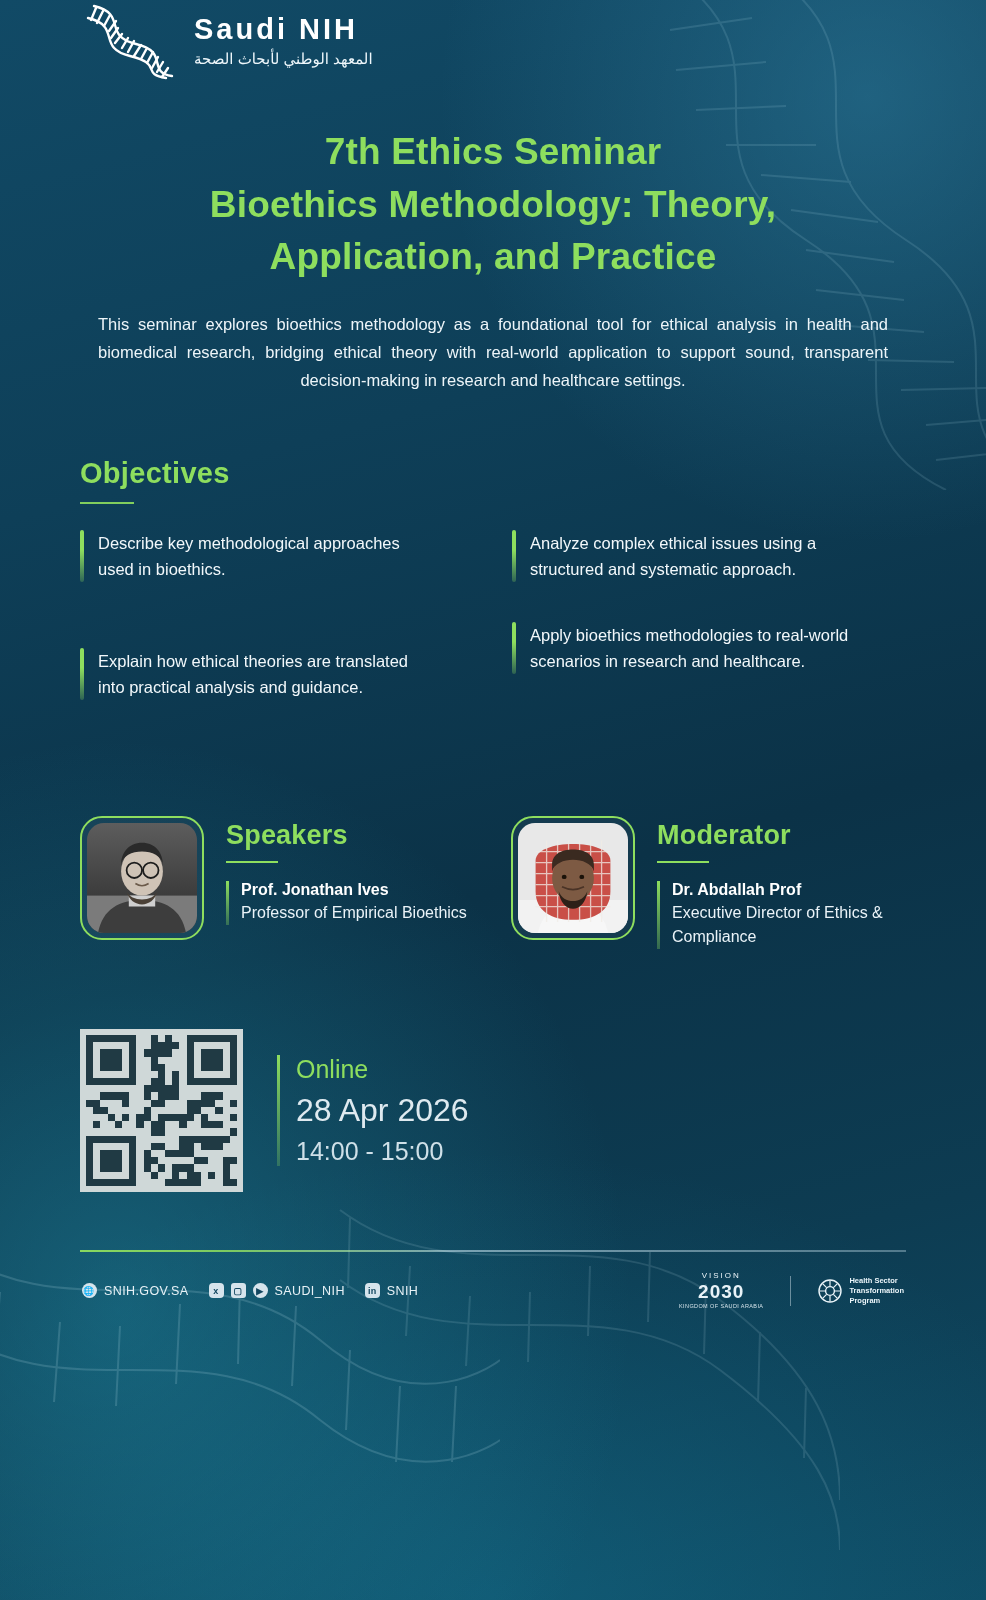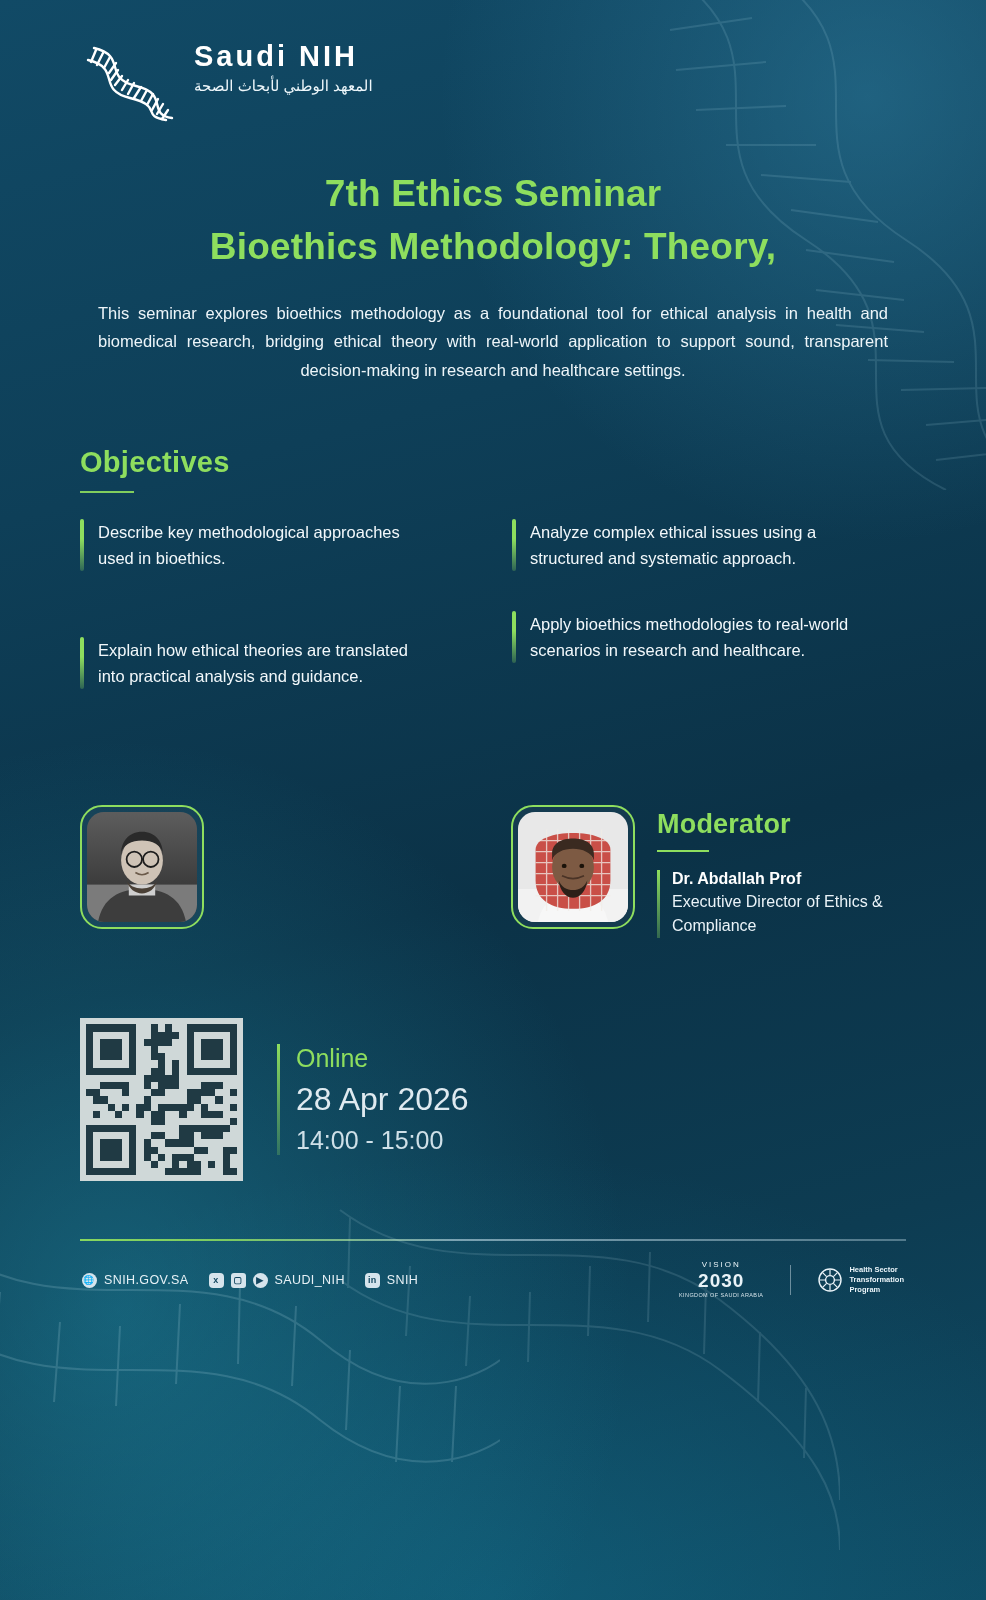--- a/index.html
+++ b/index.html
@@ -27,22 +27,22 @@
     opacity: 0.13;
     pointer-events: none;
   }
   .helix svg { display: block; }
 
   .inner { position: relative; z-index: 5; padding: 0 72px; }
 
   
   .logo-row {
     display: flex;
+    align-items: center;
     gap: 18px;
-    padding-top: 42px;
     padding-left: 12px;
   }
   .logo-mark { width: 92px; height: 80px; flex: 0 0 auto; }
   .logo-text { line-height: 1; }
   .logo-en {
     font-size: 29px;
     font-weight: bold;
     letter-spacing: 3px;
     color: #ffffff;
   }
@@ -285,20 +285,21 @@
       <div class="logo-text">
         <div class="logo-en">Saudi NIH</div>
         <div class="logo-ar">المعهد الوطني لأبحاث الصحة</div>
       </div>
     </div>
 
     <div class="title-block">
       <div class="title">
         <div>7th Ethics Seminar</div>
         <div>Bioethics Methodology: Theory,</div>
+        <div>Application, and Practice</div>
       </div>
       <p class="intro">This seminar explores bioethics methodology as a foundational tool for ethical analysis in health and biomedical research, bridging ethical theory with real-world application to support sound, transparent decision-making in research and healthcare settings.</p>
     </div>
 
     <div class="section">
       <div class="section-head">Objectives</div>
       <div class="rule"></div>
 
       <div class="obj-grid">
         <div class="col-left">
@@ -346,20 +347,31 @@
               <ellipse cx="50" cy="44" rx="19" ry="22" fill="#cfc3b6"></ellipse>
               <path d="M31 38 C33 22 67 22 69 38 C69 27 62 18 50 18 C38 18 31 27 31 38 Z" fill="#2a2a2a"></path>
               <path d="M36 62 C40 72 60 72 64 62 C62 70 56 74 50 74 C44 74 38 70 36 62 Z" fill="#4a4036"></path>
               <circle cx="43" cy="43" r="7" fill="none" stroke="#1d1d1d" stroke-width="1.6"></circle>
               <circle cx="58" cy="43" r="7" fill="none" stroke="#1d1d1d" stroke-width="1.6"></circle>
               <path d="M50 43 h1" stroke="#1d1d1d" stroke-width="1.6"></path>
               <path d="M44 55 q6 4 12 0" stroke="#6b5a4a" stroke-width="1.4" fill="none"></path>
             </svg>
           </div>
         </div>
+        <div class="person-right">
+          <div class="role">Speakers</div>
+          <div class="role-rule"></div>
+          <div class="name-row">
+            <div class="name-bar"></div>
+            <div>
+              <div class="pname">Prof. Jonathan Ives</div>
+              <div class="ptitle">Professor of Empirical Bioethics</div>
+            </div>
+          </div>
+        </div>
       </div>
 
       <div class="person">
         <div class="photo-frame">
           <div class="photo">
             <svg viewBox="0 0 100 100" width="100%" height="100%" preserveAspectRatio="xMidYMid slice">
               <rect width="100" height="100" fill="#e8e8e8"></rect>
               <rect y="70" width="100" height="30" fill="#f2f2f2"></rect>
               <path d="M18 100 C22 82 34 74 50 74 C66 74 78 82 82 100 Z" fill="#f7f7f7"></path>
               <path d="M16 34 C16 14 84 14 84 34 L84 62 C84 80 70 88 50 88 C30 88 16 80 16 62 Z" fill="#c94f47"></path>

